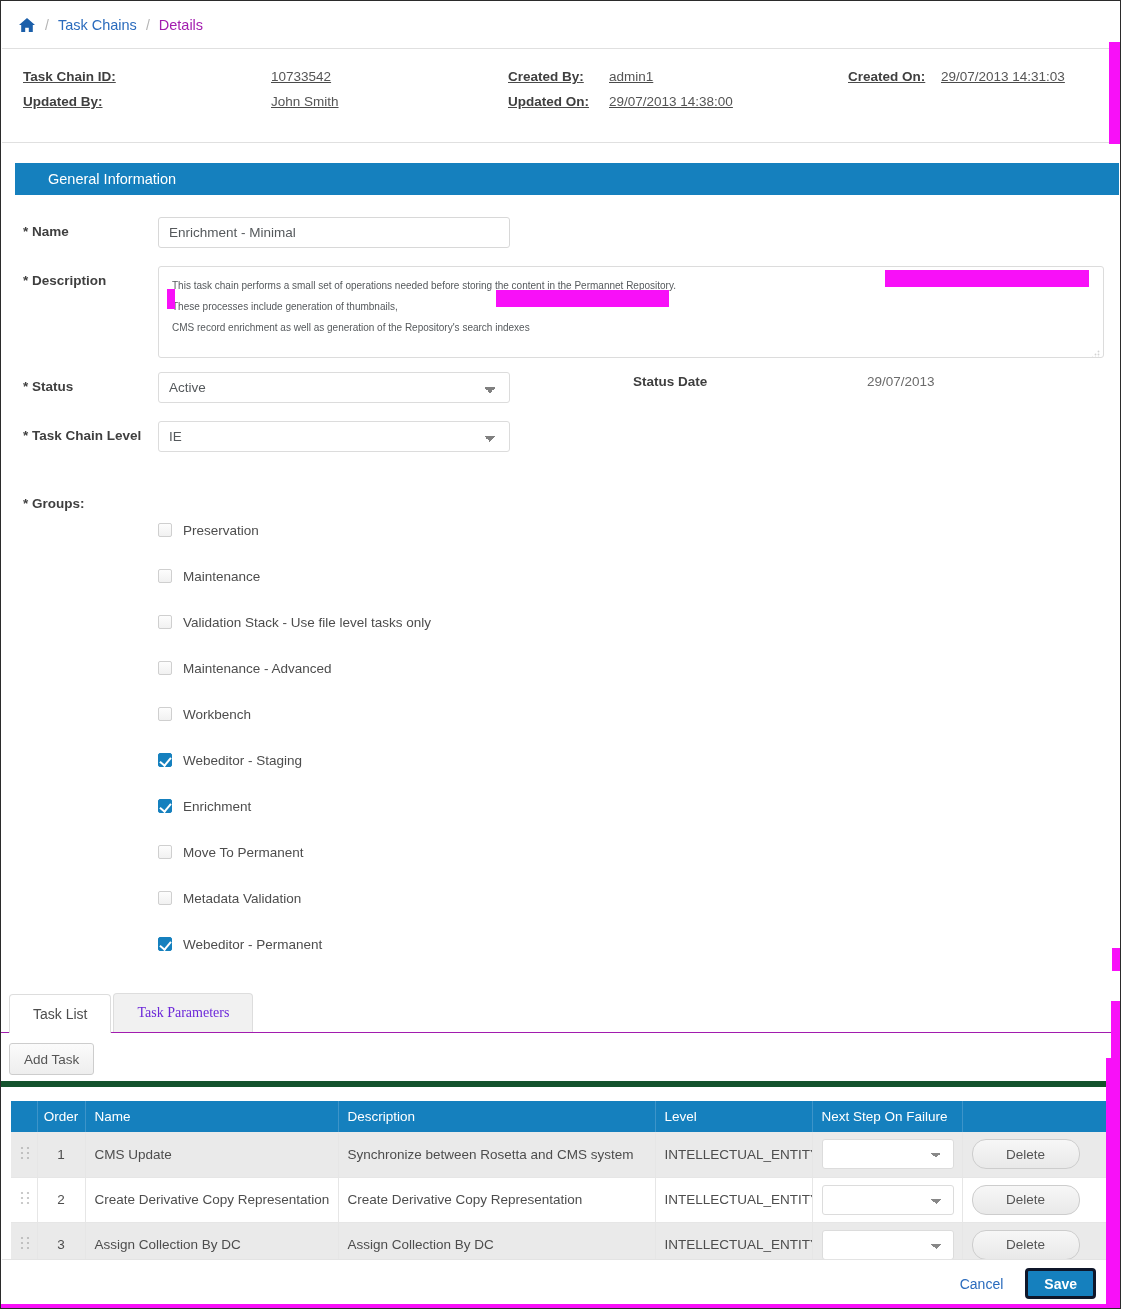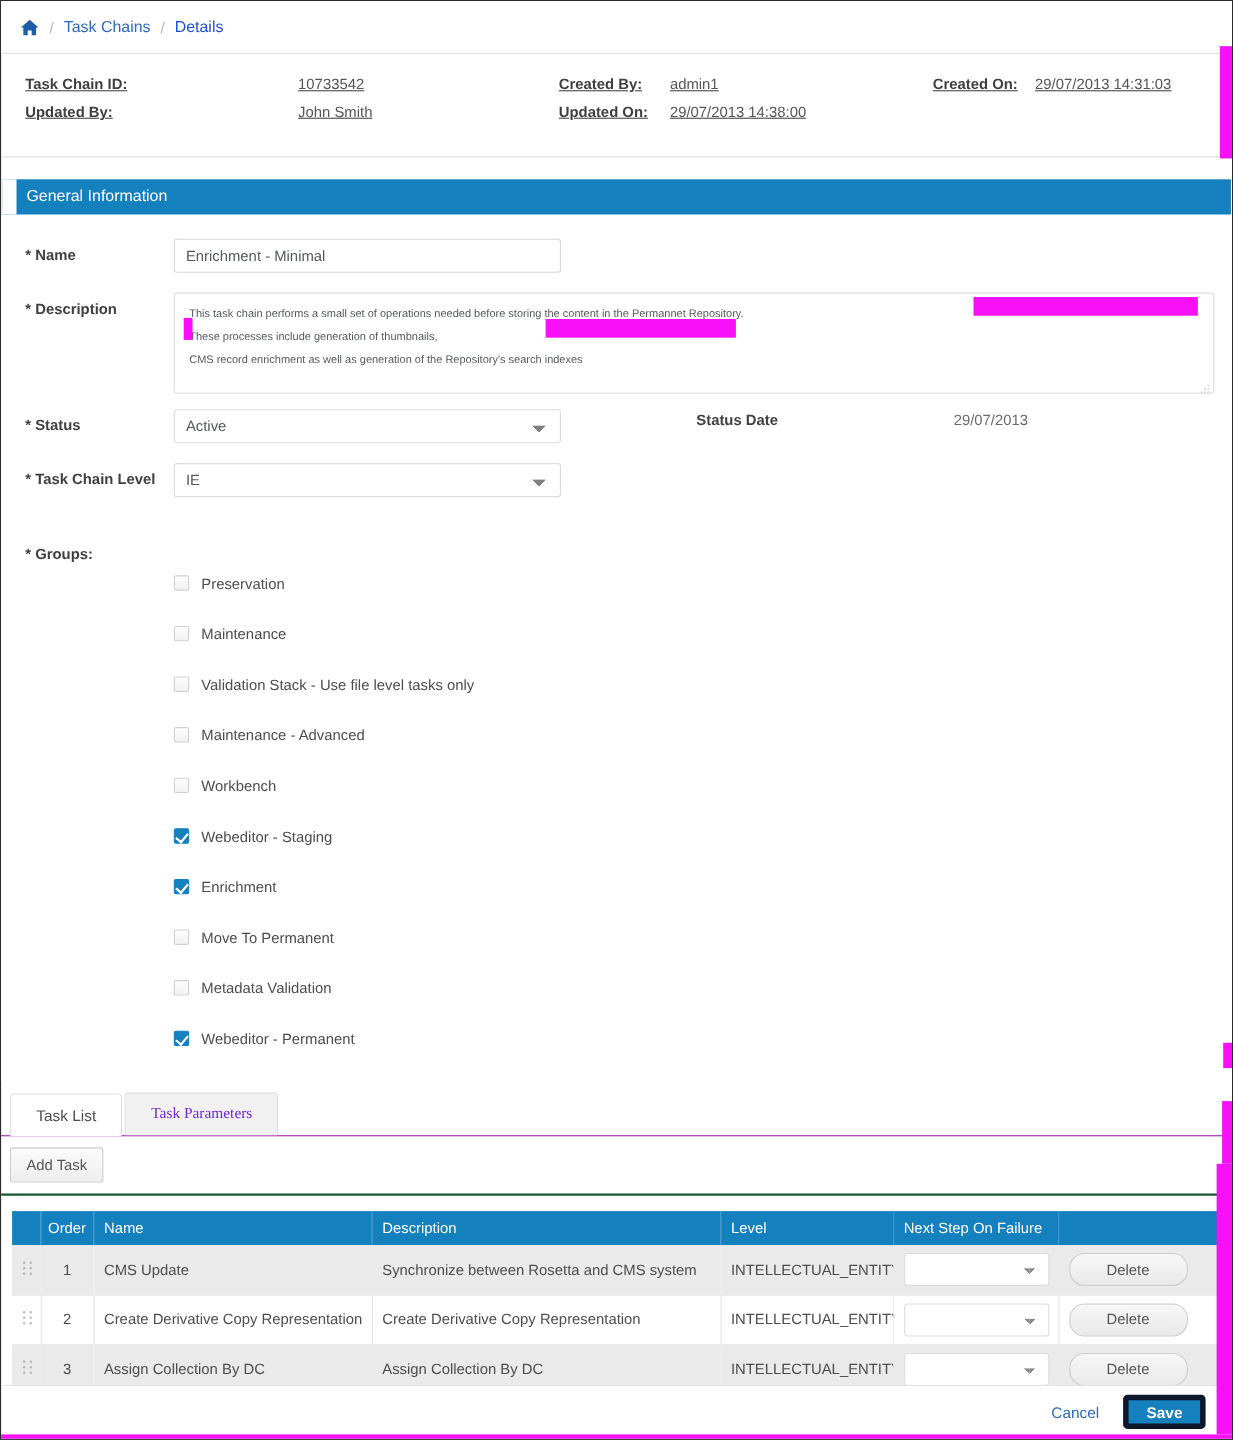--- a/index.html
+++ b/index.html
@@ -45,21 +45,21 @@
     color: #1b5faa;
   }
   .home-icon svg { display: block; }
   .crumb-sep { color: #b4b4b4; font-size: 14px; margin: 0 9px 0 0; }
   .crumb-link {
     color: #2a6bbd;
     font-size: 14.5px;
     text-decoration: none;
     cursor: pointer;
   }
-  .crumb-current { color: #1d4ed8; font-size: 14.5px; }
+  .crumb-current { color: #a21caf; font-size: 14.5px; }
 
   
   #meta-card {
     margin: 0 1px;
     border: 1px solid #e0e0e0;
     border-left: none; border-right: none;
     background: #fff;
     height: 95px;
     padding: 20px 0 0 0;
     position: relative;
@@ -84,21 +84,21 @@
   }
 
   
   #gi-header {
     margin: 20px 1px 0 1px;
     height: 32px;
     background: #1580be;
     color: #fff;
     display: flex;
     align-items: center;
-    padding-left: 22px;
+    padding-left: 46px;
     font-size: 14.5px;
     position: relative;
   }
   #gi-header::before {
     content: "";
     position: absolute;
     left: 0; top: 0; bottom: 0;
     width: 13px;
     background: #fff;
   }
@@ -269,21 +269,21 @@
     background: #f1f1f1;
     color: #6d28d9;
     margin-left: 2px;
     font-family: Liberation Serif, serif;
   }
 
   
   #toolbar {
     padding: 10px 12px 0 8px;
     height: 54px;
-    border-bottom: 2px solid #14532d;
+    border-bottom: 6px solid #14532d;
   }
   .btn-grey {
     height: 32px;
     padding: 0 14px;
     background: linear-gradient(#fbfbfb, #eeeeee);
     border: 1px solid #cdcdcd;
     border-radius: 3px;
     font-family: "Liberation Sans", sans-serif;
     font-size: 13.5px;
     color: #555;
@@ -388,21 +388,21 @@
     color: #2a6bbd;
     font-family: "Liberation Sans", sans-serif;
     font-size: 14px;
     cursor: pointer;
     padding: 0;
   }
   .btn-primary {
     height: 31px;
     padding: 0 16px;
     background: #1580be;
-    border: 5px solid #0f172a;
+    border: 3px solid #0f172a;
     border-radius: 4px;
     color: #fff;
     font-family: "Liberation Sans", sans-serif;
     font-size: 14px;
     font-weight: bold;
     cursor: pointer;
   }
 
   
   .edge-redact {

